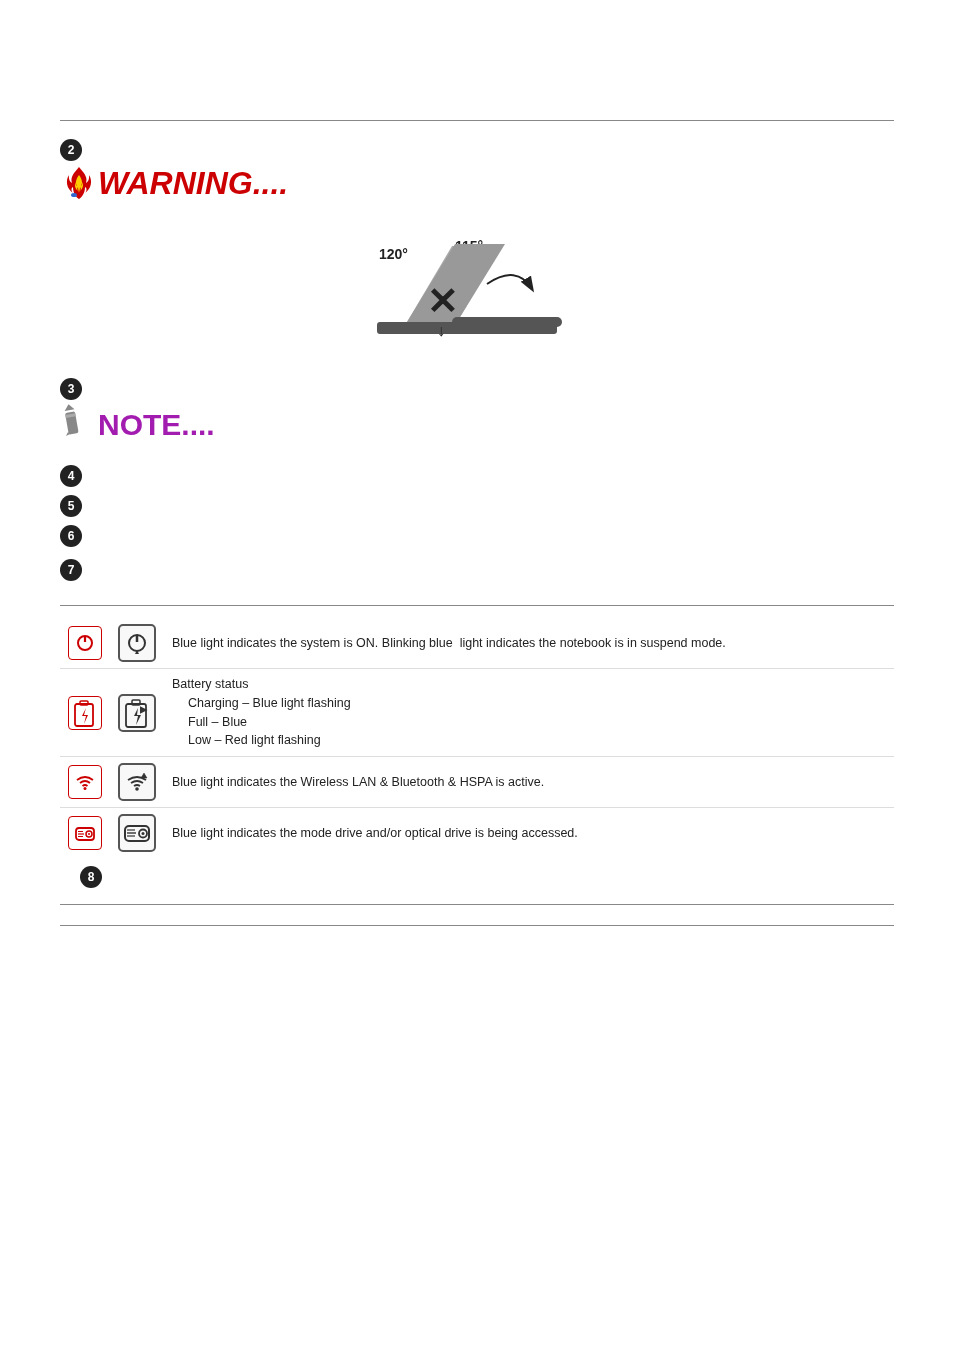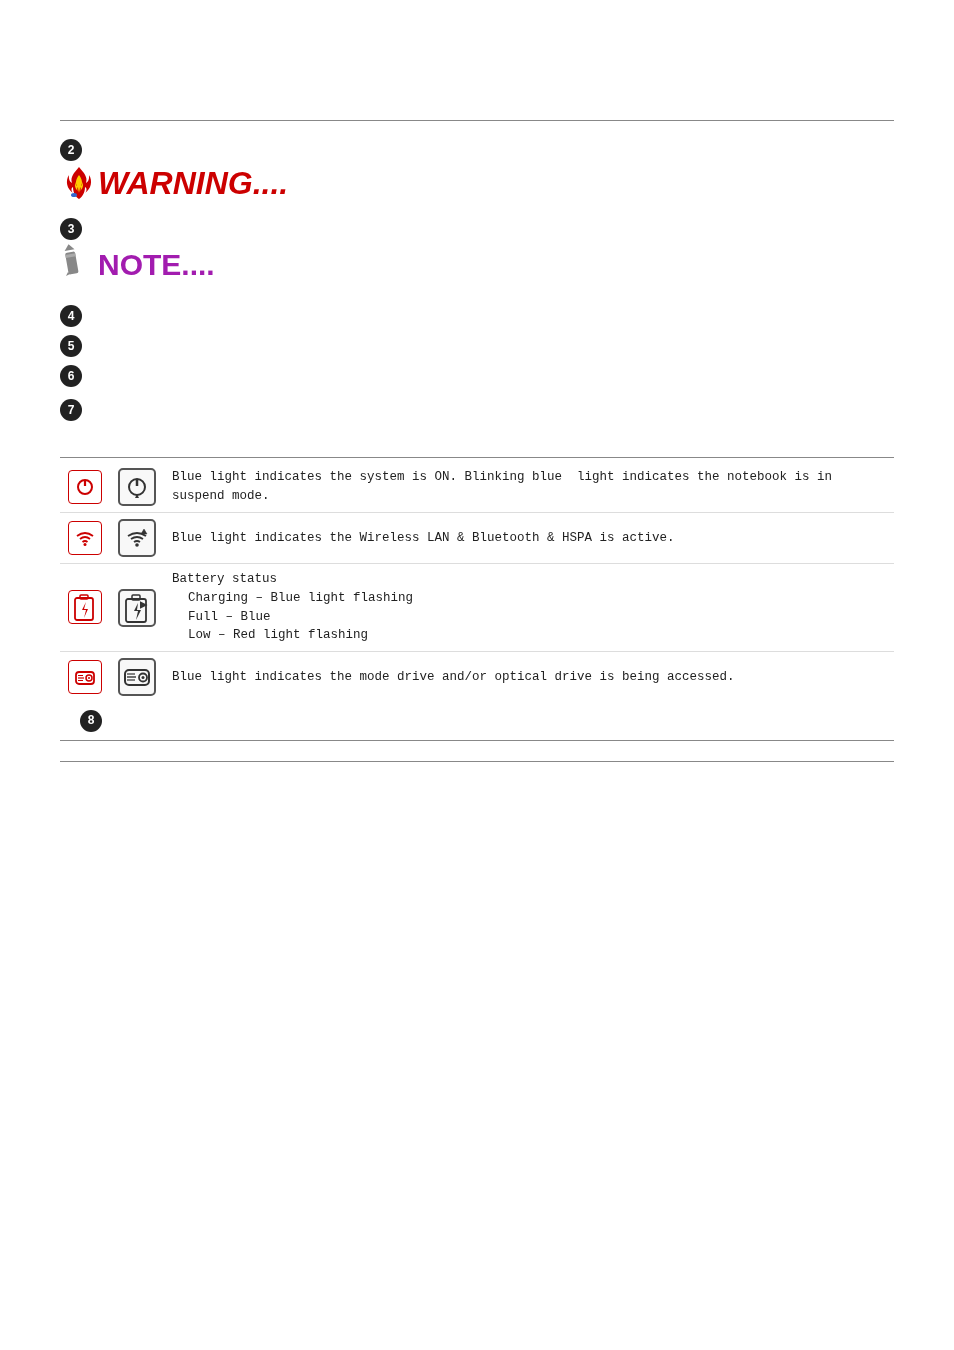--- a/index.html
+++ b/index.html
@@ -76,24 +76,23 @@
       display: flex;
       align-items: center;
       gap: 8px;
       margin-bottom: 4px;
     }
 
     
     .status-section {
       border-top: 1.5px solid #888;
       border-bottom: 1.5px solid #888;
-      padding: 4px 0;
-      margin-top: 32px;
+      padding: 12px 0;
+      margin-top: 20px;
       margin-bottom: 20px;
-      font-family: Liberation Mono, monospace;
     }
 
     .status-table {
       width: 100%;
       border-collapse: collapse;
     }
 
     .status-table td {
       padding: 6px 8px;
       vertical-align: middle;
@@ -222,20 +221,45 @@
           <path d="M19 2 C14 8 10 12 12 18 C8 16 9 10 9 10 C5 16 7 24 13 28 C11 26 11 23 13 22 C13 28 16 32 19 34 C22 32 25 28 25 22 C27 23 27 26 25 28 C31 24 33 16 29 10 C29 10 30 16 26 18 C28 12 24 8 19 2Z" fill="#cc0000"></path>
 
           <path d="M19 10 C16 14 15 18 17 21 C15 20 16 17 16 17 C14 19 15 24 18 26 C17 25 17 23 18 22 C18 25 19 27 19 28 C19 27 20 25 20 22 C21 23 21 25 20 26 C23 24 24 19 22 17 C22 17 23 20 21 21 C23 18 22 14 19 10Z" fill="#ffcc00"></path>
 
           <ellipse cx="14" cy="30" rx="3" ry="2" fill="#3366cc"></ellipse>
         </svg>
       </span>
       <span style="color:#cc0000; font-size:32px; font-weight:bold; font-style:italic;">WARNING....</span>
     </div>
 
+    <div class="diagram-area">
+      <span class="angle-label-120">120°</span>
+      <span class="angle-label-115">115°</span>
+
+      <svg width="310" height="120" viewBox="0 0 310 120" style="position:absolute; top:0; left:0;">
+
+        <rect x="60" y="98" width="180" height="12" rx="3" fill="#555"></rect>
+
+        <polygon points="90,98 140,98 185,22 135,22" fill="#aaa"></polygon>
+        <polygon points="90,98 140,98 188,20 138,20" fill="#999"></polygon>
+
+        <line x1="140" y1="98" x2="240" y2="98" stroke="#555" stroke-width="10" stroke-linecap="round"></line>
+
+        <path d="M170,60 Q200,40 215,65" stroke="#222" stroke-width="2" fill="none" marker-end="url(#arrowhead)"></path>
+        <defs>
+          <marker id="arrowhead" markerWidth="8" markerHeight="8" refX="6" refY="3" orient="auto">
+            <path d="M0,0 L0,6 L8,3 z" fill="#222"></path>
+          </marker>
+        </defs>
+
+        <text x="110" y="90" font-size="38" font-weight="bold" fill="#222" font-family="Arial">✕</text>
+
+        <text x="120" y="112" font-size="16" fill="#222" font-family="Arial">↓</text>
+      </svg>
+    </div>
   </div>
 
   <div class="note-section">
     <div>
       <span class="circle-num">3</span>
     </div>
     <div class="note-title">
       <span style="font-size:28px;">
         <svg width="32" height="34" viewBox="0 0 32 34">
           <path d="M8 28 L6 32 L10 30 Z" fill="#888"></path>
@@ -286,20 +310,60 @@
               </svg>
             </div>
           </td>
           <td class="desc-cell">
             Blue light indicates the system is ON. Blinking blue&nbsp; light indicates the notebook is in suspend mode.
           </td>
         </tr>
 
         <tr>
           <td class="icon-cell-outline">
+            <div class="icon-outline-box" style="font-size:18px; flex-direction:column; position:relative;">
+              <svg width="24" height="28" viewBox="0 0 24 28">
+
+                <rect x="2" y="5" width="18" height="22" rx="2" stroke="#c00" stroke-width="1.8" fill="none"></rect>
+
+                <rect x="7" y="2" width="8" height="4" rx="1" stroke="#c00" stroke-width="1.5" fill="none"></rect>
+
+                <path d="M13,9 L9,17 L13,17 L11,25 L15,16 L11,16 Z" fill="#c00"></path>
+              </svg>
+            </div>
+          </td>
+          <td class="icon-cell-filled">
+            <div class="icon-filled-box">
+              <svg width="26" height="30" viewBox="0 0 26 30">
+
+                <rect x="2" y="6" width="20" height="23" rx="2" stroke="#333" stroke-width="1.8" fill="none"></rect>
+
+                <rect x="8" y="2" width="8" height="5" rx="1" stroke="#333" stroke-width="1.5" fill="none"></rect>
+
+                <path d="M14,10 L10,18 L14,18 L12,27 L17,17 L13,17 Z" fill="#333"></path>
+
+                <line x1="18" y1="12" x2="22" y2="12" stroke="#333" stroke-width="1.5" marker-end="url(#arr2)"></line>
+                <defs>
+                  <marker id="arr2" markerWidth="5" markerHeight="5" refX="4" refY="2.5" orient="auto">
+                    <path d="M0,0 L0,5 L5,2.5 Z" fill="#333"></path>
+                  </marker>
+                </defs>
+              </svg>
+            </div>
+          </td>
+          <td class="desc-cell">
+            <span>Battery status</span><br>
+            <span class="indent">Charging – Blue light flashing</span><br>
+            <span class="indent">Full – Blue</span><br>
+            <span class="indent">Low – Red light flashing</span>
+          </td>
+        </tr>
+
+        <tr>
+          <td class="icon-cell-outline">
             <div class="icon-wifi-outline">
               <svg width="24" height="24" viewBox="0 0 24 24">
                 <path d="M4,10 Q12,4 20,10" stroke="#c00" stroke-width="1.8" fill="none"></path>
                 <path d="M7,13 Q12,9 17,13" stroke="#c00" stroke-width="1.8" fill="none"></path>
                 <path d="M9.5,16 Q12,14 14.5,16" stroke="#c00" stroke-width="1.8" fill="none"></path>
                 <circle cx="12" cy="18.5" r="1.5" fill="#c00"></circle>
               </svg>
             </div>
           </td>
           <td class="icon-cell-filled">
@@ -310,60 +374,20 @@
                 <path d="M7,14 Q13,10 19,14" stroke="#333" stroke-width="1.8" fill="none"></path>
                 <path d="M10,17 Q13,15 16,17" stroke="#333" stroke-width="1.8" fill="none"></path>
                 <circle cx="13" cy="20" r="1.8" fill="#333"></circle>
 
                 <polygon points="20,4 17,9 23,9" fill="#333" stroke="#333" stroke-width="0.5"></polygon>
               </svg>
             </div>
           </td>
           <td class="desc-cell">
             Blue light indicates the Wireless LAN &amp; Bluetooth &amp; HSPA is active.
-          </td>
-        </tr>
-
-        <tr>
-          <td class="icon-cell-outline">
-            <div class="icon-outline-box" style="font-size:18px; flex-direction:column; position:relative;">
-              <svg width="24" height="28" viewBox="0 0 24 28">
-
-                <rect x="2" y="5" width="18" height="22" rx="2" stroke="#c00" stroke-width="1.8" fill="none"></rect>
-
-                <rect x="7" y="2" width="8" height="4" rx="1" stroke="#c00" stroke-width="1.5" fill="none"></rect>
-
-                <path d="M13,9 L9,17 L13,17 L11,25 L15,16 L11,16 Z" fill="#c00"></path>
-              </svg>
-            </div>
-          </td>
-          <td class="icon-cell-filled">
-            <div class="icon-filled-box">
-              <svg width="26" height="30" viewBox="0 0 26 30">
-
-                <rect x="2" y="6" width="20" height="23" rx="2" stroke="#333" stroke-width="1.8" fill="none"></rect>
-
-                <rect x="8" y="2" width="8" height="5" rx="1" stroke="#333" stroke-width="1.5" fill="none"></rect>
-
-                <path d="M14,10 L10,18 L14,18 L12,27 L17,17 L13,17 Z" fill="#333"></path>
-
-                <line x1="18" y1="12" x2="22" y2="12" stroke="#333" stroke-width="1.5" marker-end="url(#arr2)"></line>
-                <defs>
-                  <marker id="arr2" markerWidth="5" markerHeight="5" refX="4" refY="2.5" orient="auto">
-                    <path d="M0,0 L0,5 L5,2.5 Z" fill="#333"></path>
-                  </marker>
-                </defs>
-              </svg>
-            </div>
-          </td>
-          <td class="desc-cell">
-            <span>Battery status</span><br>
-            <span class="indent">Charging – Blue light flashing</span><br>
-            <span class="indent">Full – Blue</span><br>
-            <span class="indent">Low – Red light flashing</span>
           </td>
         </tr>
 
         <tr>
           <td class="icon-cell-outline">
             
             <div class="icon-outline-box">
               <svg width="22" height="22" viewBox="0 0 22 22">
                 <rect x="2" y="6" width="18" height="12" rx="3" stroke="#c00" stroke-width="1.8" fill="none"></rect>
                 <circle cx="15" cy="12" r="3" stroke="#c00" stroke-width="1.5" fill="none"></circle>

